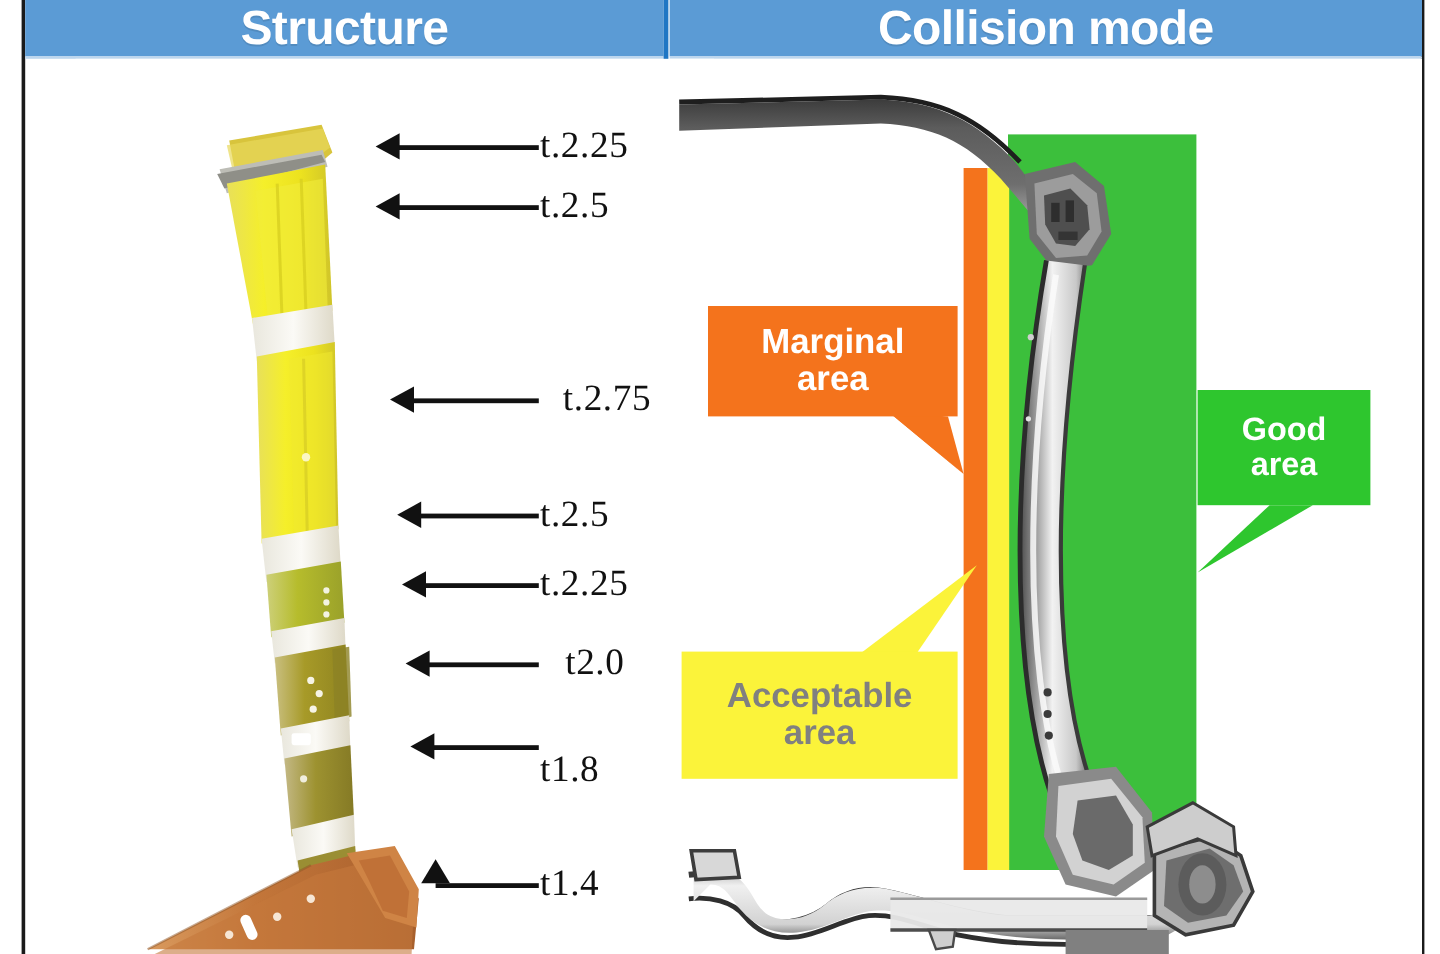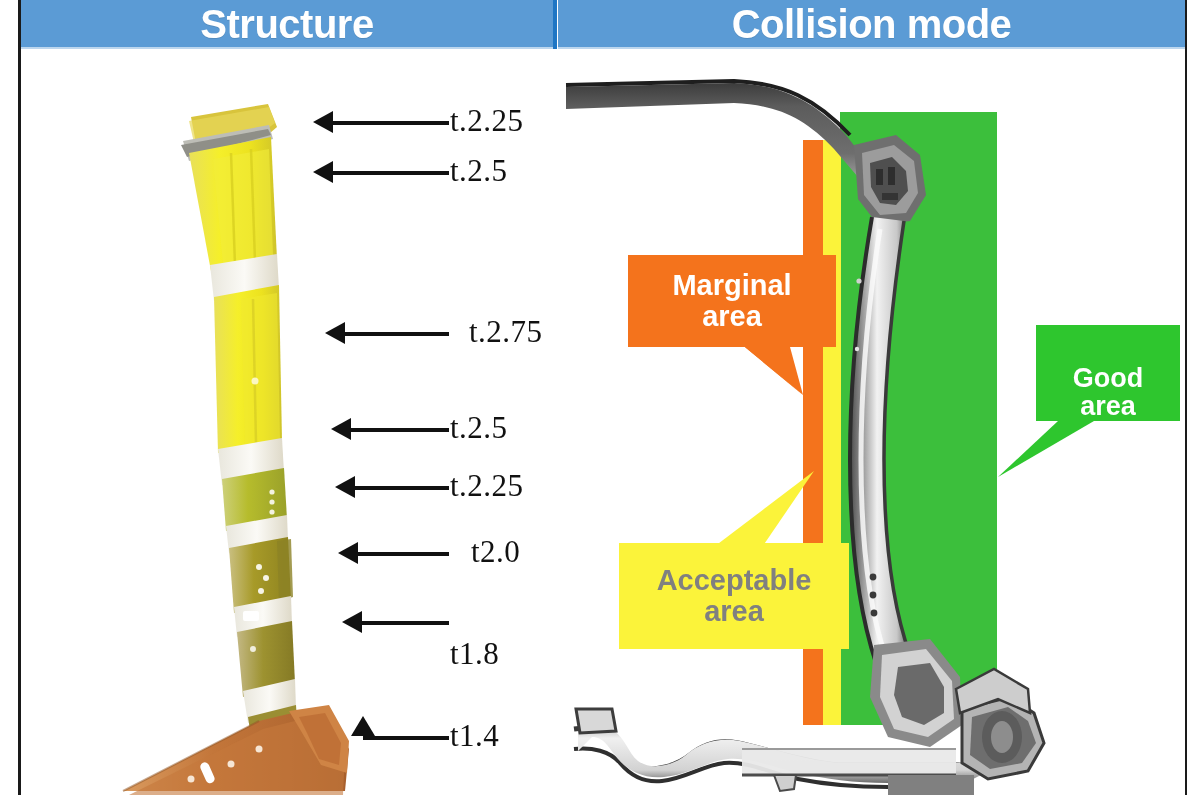--- a/index.html
+++ b/index.html
@@ -44,21 +44,21 @@
 
   .band{position:absolute;}
   .band-green{background:#3cbf3c;}
   .band-orange{background:#f4731c;}
   .band-yellow{background:#fbf33a;}
 
   
   .callout{position:absolute;}
   .callout .box{position:absolute;left:0;top:0;display:flex;flex-direction:column;
     align-items:center;justify-content:center;text-align:center;
-    font-weight:bold;font-family:"Liberation Sans",sans-serif;line-height:1.06;margin-left:38px;}
+    font-weight:bold;font-family:"Liberation Sans",sans-serif;line-height:1.06;}
   .callout svg{position:absolute;overflow:visible;}
 
   .c-marginal .box{background:#f4731c;color:#ffffff;font-size:29px;}
   .c-accept  .box{background:#fbf33a;color:#808080;font-size:29px;}
   .c-good    .box{background:#2ec62e;color:#ffffff;font-size:27px;}
 
   svg.art{position:absolute;left:0;top:0;}
 </style>
 </head>
 <body>
@@ -205,21 +205,21 @@
 
     <div>
       <div class="lead" style="left:293px;top:503px;width:93px;"></div>
       <div class="arrow arrow-left" style="left:275px;top:493px;"></div>
       <div class="lbl" style="left:408px;top:485px;">t2.0</div>
     </div>
 
     <div>
       <div class="lead" style="left:297px;top:572px;width:89px;"></div>
       <div class="arrow arrow-left" style="left:279px;top:562px;"></div>
-      <div class="lbl" style="left:387px;top:587px;">t1.8</div>
+      <div class="lbl" style="left:387px;top:574px;">t1.8</div>
     </div>
 
     <div>
       <div class="lead" style="left:300px;top:687px;width:86px;"></div>
       <div class="arrow arrow-up" style="left:288px;top:667px;"></div>
       <div class="lbl" style="left:387px;top:669px;font-family:Liberation Serif, serif;">t1.4</div>
     </div>
 
   </div>
 
@@ -334,30 +334,30 @@
       <div class="box" style="width:208px;height:92px;">
         <span>Marginal</span>
         <span>area</span>
       </div>
     </div>
 
     <div class="callout c-accept" style="left:10px;top:422px;width:290px;height:186px;">
       <svg width="290" height="186" viewBox="0 0 290 186">
         <polygon points="130,88 246,0 186,88" fill="#fbf33a"></polygon>
       </svg>
-      <div class="box" style="top:72px;left:13px;width:230px;height:106px;text-align:center;">
+      <div class="box" style="top:72px;left:0;width:230px;height:106px;text-align:center;">
         <span>Acceptable</span>
         <span>area</span>
       </div>
     </div>
 
     <div class="callout c-good" style="left:440px;top:276px;width:180px;height:160px;">
       <svg width="180" height="160" viewBox="0 0 180 160">
         <polygon points="60,96 0,152 96,96" fill="#2ec62e"></polygon>
       </svg>
-      <div class="box" style="width:144px;height:96px;justify-content:flex-end;">
+      <div class="box" style="width:144px;height:96px;">
         <span>Good</span>
         <span>area</span>
       </div>
     </div>
 
   </div>
 </div>
 
 </body></html>

